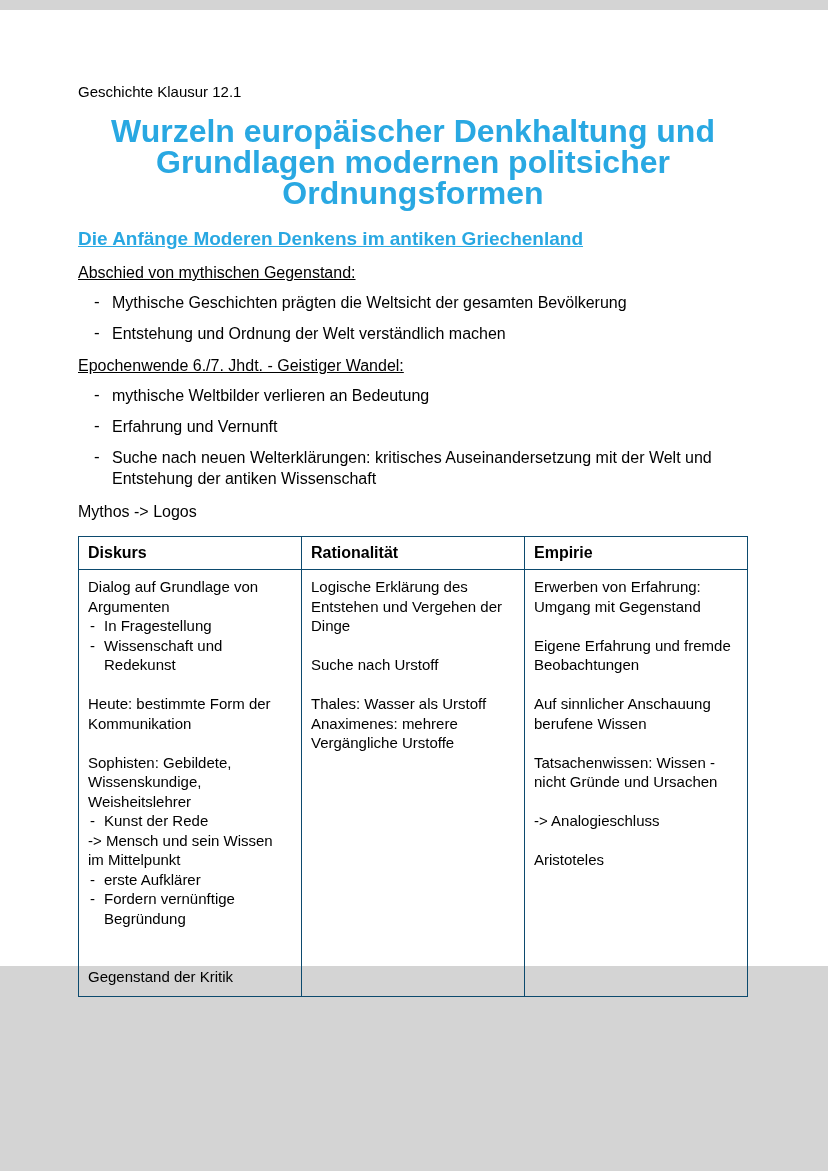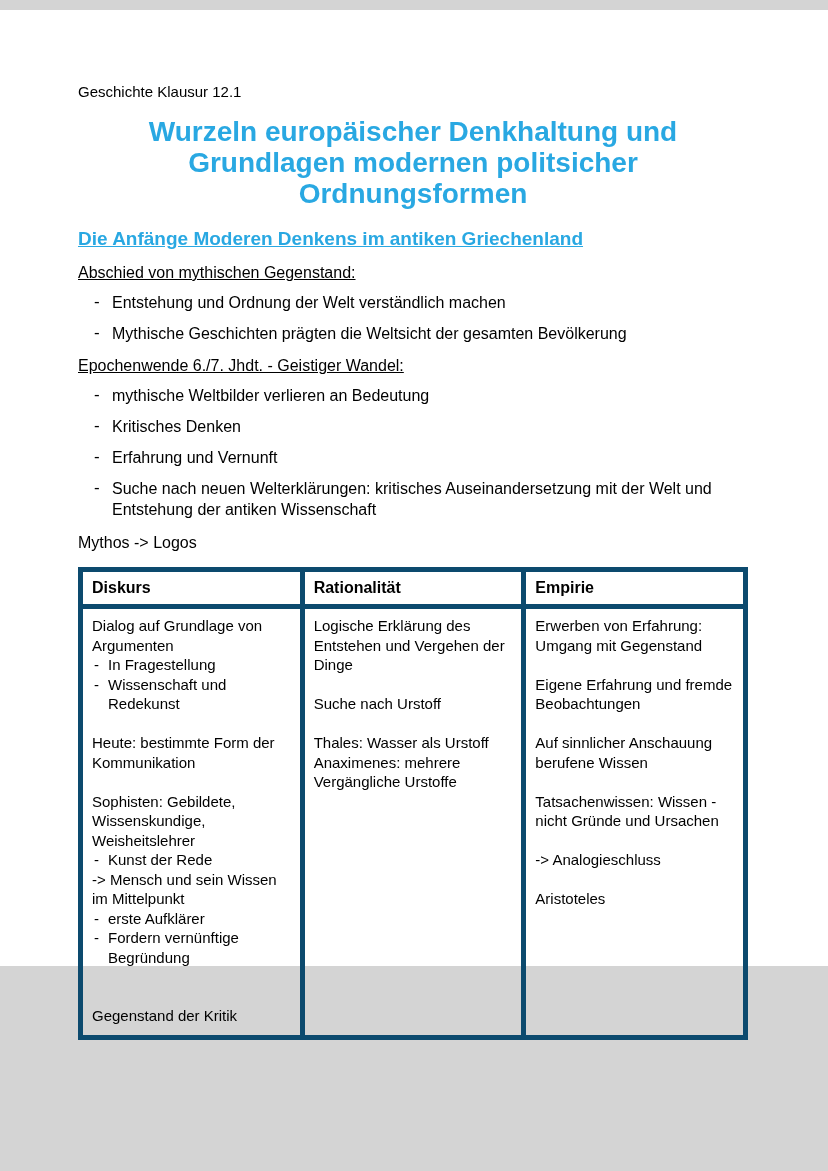--- a/index.html
+++ b/index.html
@@ -18,21 +18,21 @@
     background:#ffffff;
   }
   .content {
     position:absolute;
     left:78px; top:73px;
     width:670px;
   }
   .header-note { font-size:15px; line-height:18px; }
   .title {
     margin-top:15px;
-    font-size:28px; line-height:31px;
+    font-size:32px; line-height:31px;
     font-weight:700;
     color:var(--accent,#29a8e2);
     text-align:center;
     padding:0 4px;
   }
   .section-heading {
     margin-top:18px;
     font-size:19px; line-height:24px;
     font-weight:700;
     color:var(--accent,#29a8e2);
@@ -55,21 +55,21 @@
     position:absolute; left:16px; top:-1px;
     font-size:17px;
   }
   .note-line { margin-top:12px; font-size:16px; line-height:21px; }
   table.concepts {
     margin-top:14px;
     width:670px;
     border-collapse:collapse;
     table-layout:fixed;
   }
-  table.concepts th, table.concepts td { border:5px solid #0c4a6e; }
+  table.concepts th, table.concepts td { border:1px solid #0c4a6e; }
   table.concepts th {
     font-size:16px; line-height:20px;
     font-weight:700;
     text-align:left;
     padding:6px 9px;
   }
   table.concepts td {
     font-size:15px; line-height:19.5px;
     vertical-align:top;
     padding:7px 9px 9px 9px;
@@ -93,30 +93,29 @@
 
     <div class="header-note">Geschichte Klausur 12.1</div>
 
     <h1 class="title">Wurzeln europäischer Denkhaltung und Grundlagen modernen politsicher Ordnungsformen</h1>
 
     <h2 class="section-heading">Die Anfänge Moderen Denkens im antiken Griechenland</h2>
 
     <div>
       <div class="subheading">Abschied von mythischen Gegenstand:</div>
       <ul class="dash-list">
+          <li class="dash-item">Mythische Geschichten prägten die Weltsicht der gesamten Bevölkerung</li>
           <li class="dash-item">Entstehung und Ordnung der Welt verständlich machen</li>
-          <li class="dash-item">Mythische Geschichten prägten die Weltsicht der gesamten Bevölkerung</li>
         </ul>
     </div>
 
     <div>
       <div class="subheading">Epochenwende 6./7. Jhdt. - Geistiger Wandel:</div>
       <ul class="dash-list">
           <li class="dash-item">mythische Weltbilder verlieren an Bedeutung</li>
-          <li class="dash-item">Kritisches Denken</li>
           <li class="dash-item">Erfahrung und Vernunft</li>
           <li class="dash-item">Suche nach neuen Welterklärungen: kritisches Auseinandersetzung mit der Welt und Entstehung der antiken Wissenschaft</li>
         </ul>
     </div>
 
     <div class="note-line">Mythos -&gt; Logos</div>
 
     <table class="concepts">
       <thead>
         <tr>

